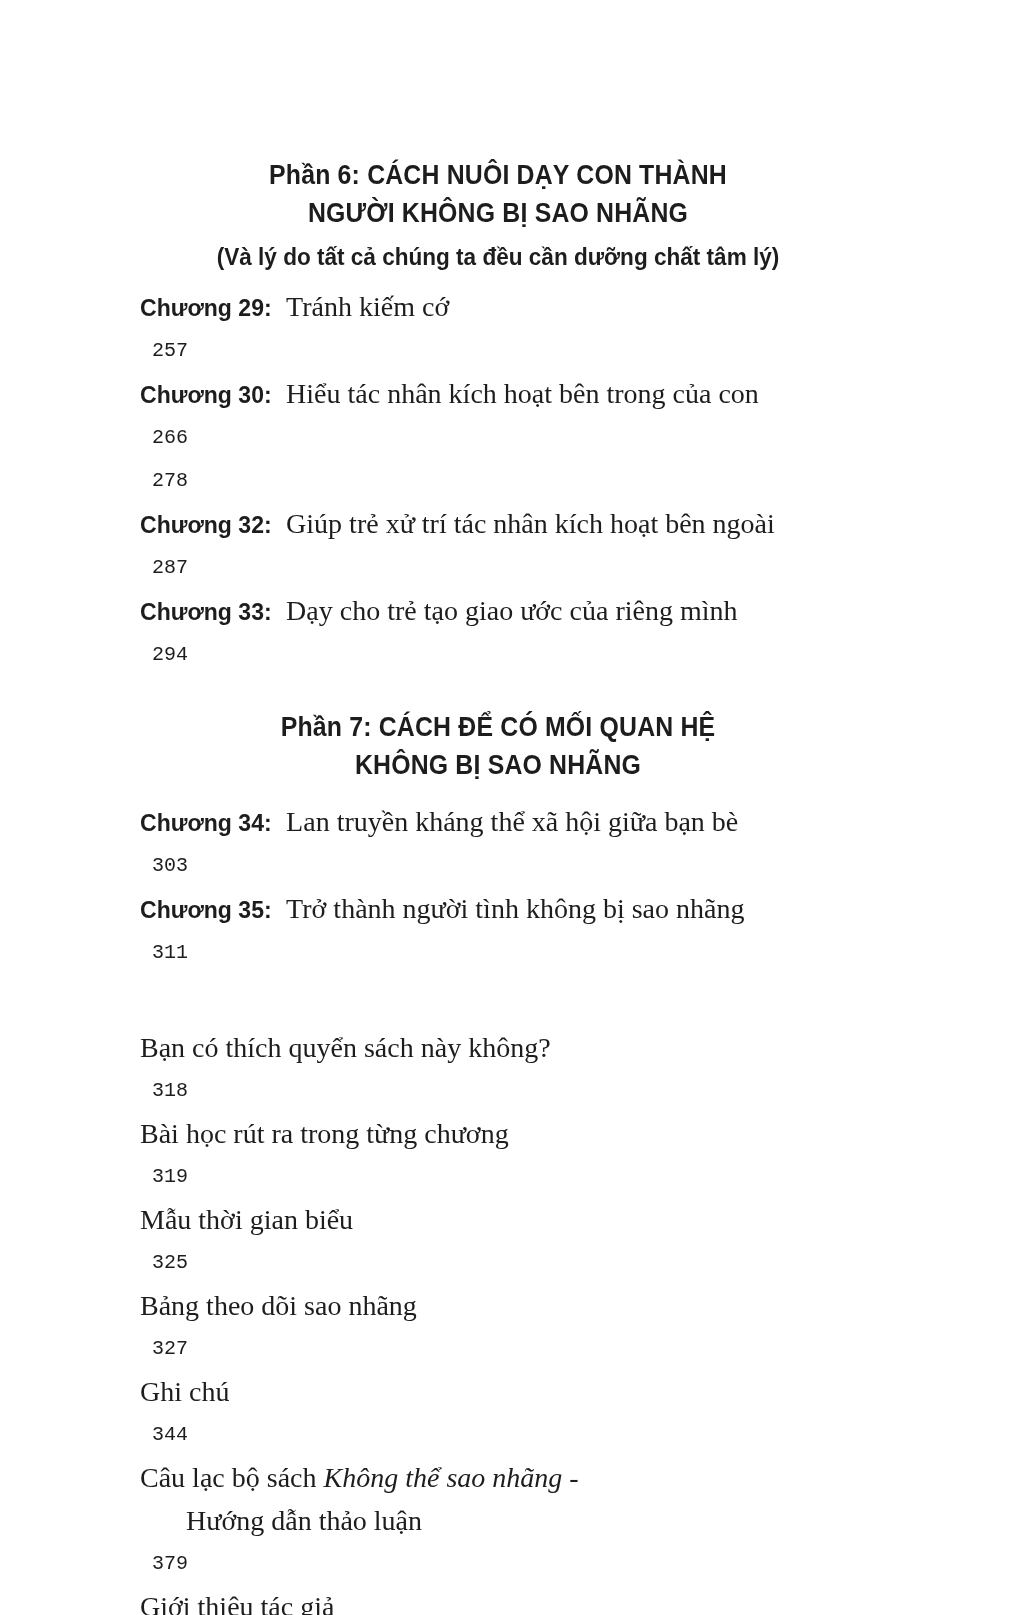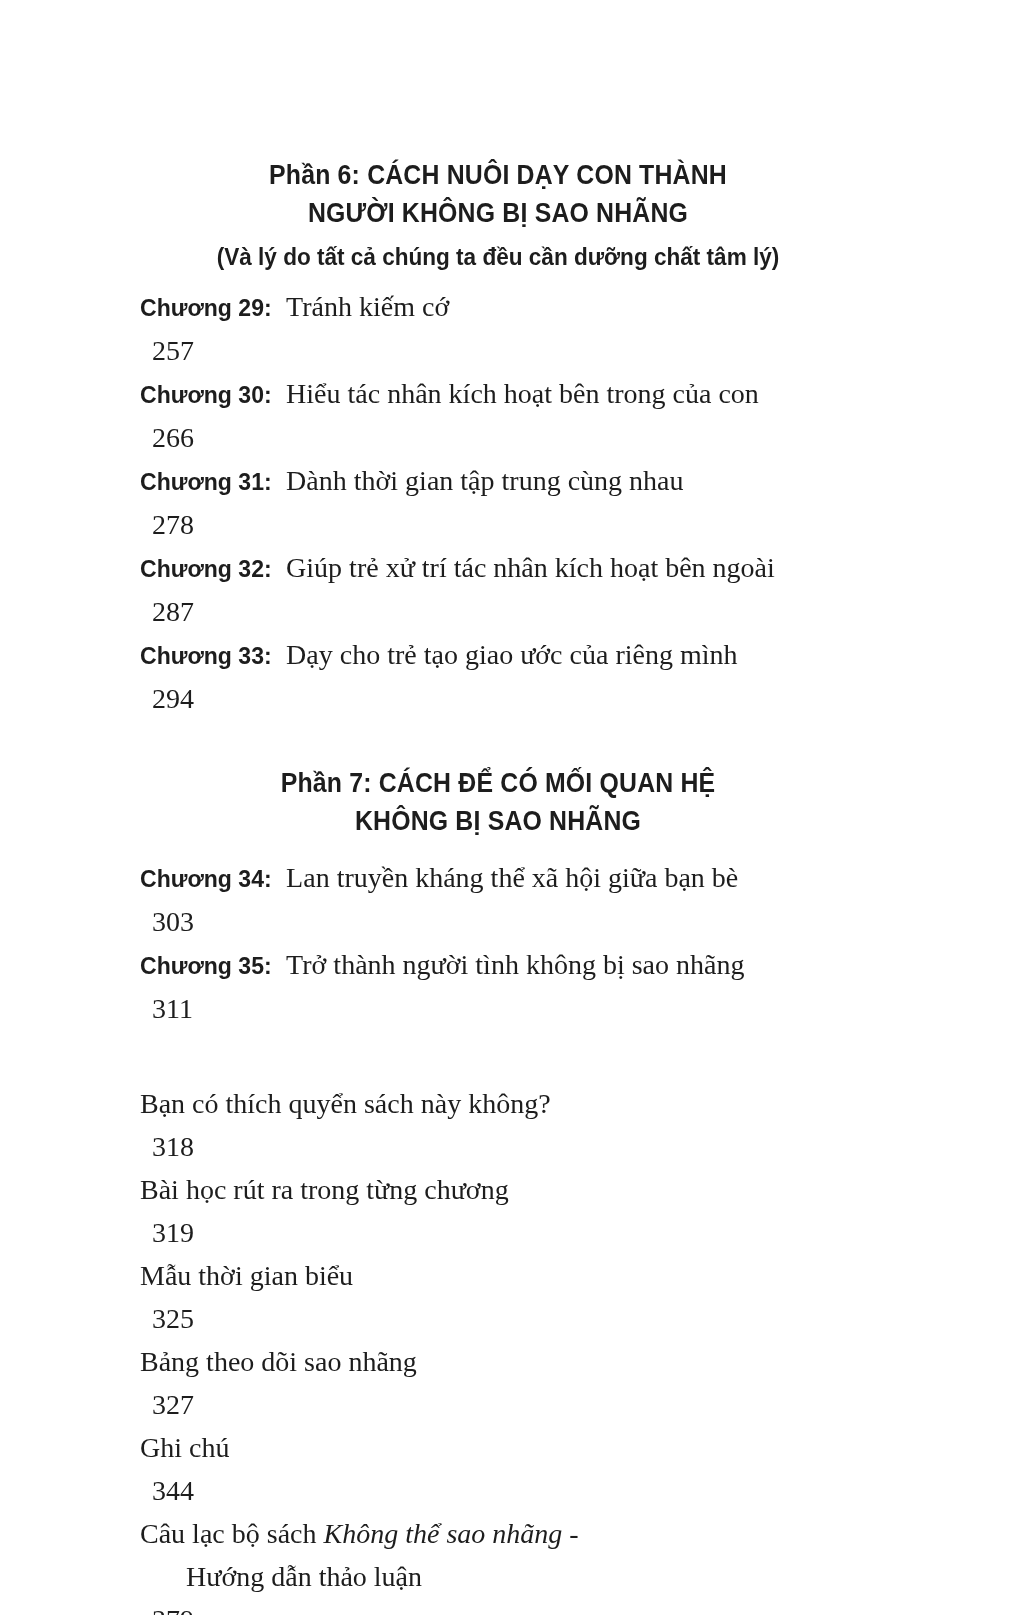--- a/index.html
+++ b/index.html
@@ -54,25 +54,25 @@
   .chapter-label {
     font-family: "Liberation Sans", sans-serif;
     font-weight: 700;
     font-size: 24px;
     display: inline-block;
     transform: scaleX(0.96);
     transform-origin: left center;
     margin-right: 9px;
   }
   .pagenum {
-    font-family: Liberation Serif, serif;
-    font-size: 28px;
+    font-family: Liberation Mono, monospace;
+    font-size: 20px;
     padding-left: 12px;
   }
-  .section-part7 { margin-top: 44px; }
+  .section-part7 { margin-top: 32px; }
   .section-part7 .entries { margin-top: 16px; text-align: center; }
   .back-matter { margin-top: 52px; }
   .indent { padding-left: 46px; }
   .italic { font-style: italic; text-align: center; }
 </style>
 </head>
 <body>
 
 <div class="page">
   <div class="content">
@@ -86,21 +86,20 @@
       <div class="entries">
         <div class="row">
           <span class="entry-left"><span class="chapter-label">Chương 29:</span><span>Tránh kiếm cớ</span></span>
           <span class="pagenum">257</span>
         </div>
         <div class="row">
           <span class="entry-left"><span class="chapter-label">Chương 30:</span><span>Hiểu tác nhân kích hoạt bên trong của con</span></span>
           <span class="pagenum">266</span>
         </div>
         <div class="row">
-          <span class="entry-left"><span class="chapter-label">Chương 31:</span><span>Dành thời gian tập trung cùng nhau</span></span>
           <span class="pagenum">278</span>
         </div>
         <div class="row">
           <span class="entry-left"><span class="chapter-label">Chương 32:</span><span>Giúp trẻ xử trí tác nhân kích hoạt bên ngoài</span></span>
           <span class="pagenum">287</span>
         </div>
         <div class="row">
           <span class="entry-left"><span class="chapter-label">Chương 33:</span><span>Dạy cho trẻ tạo giao ước của riêng mình</span></span>
           <span class="pagenum">294</span>
         </div>

